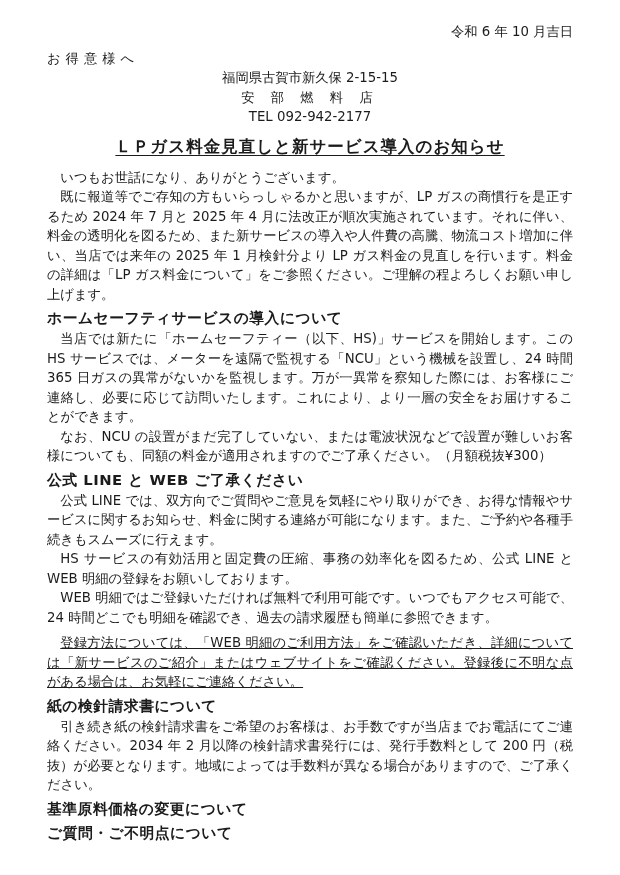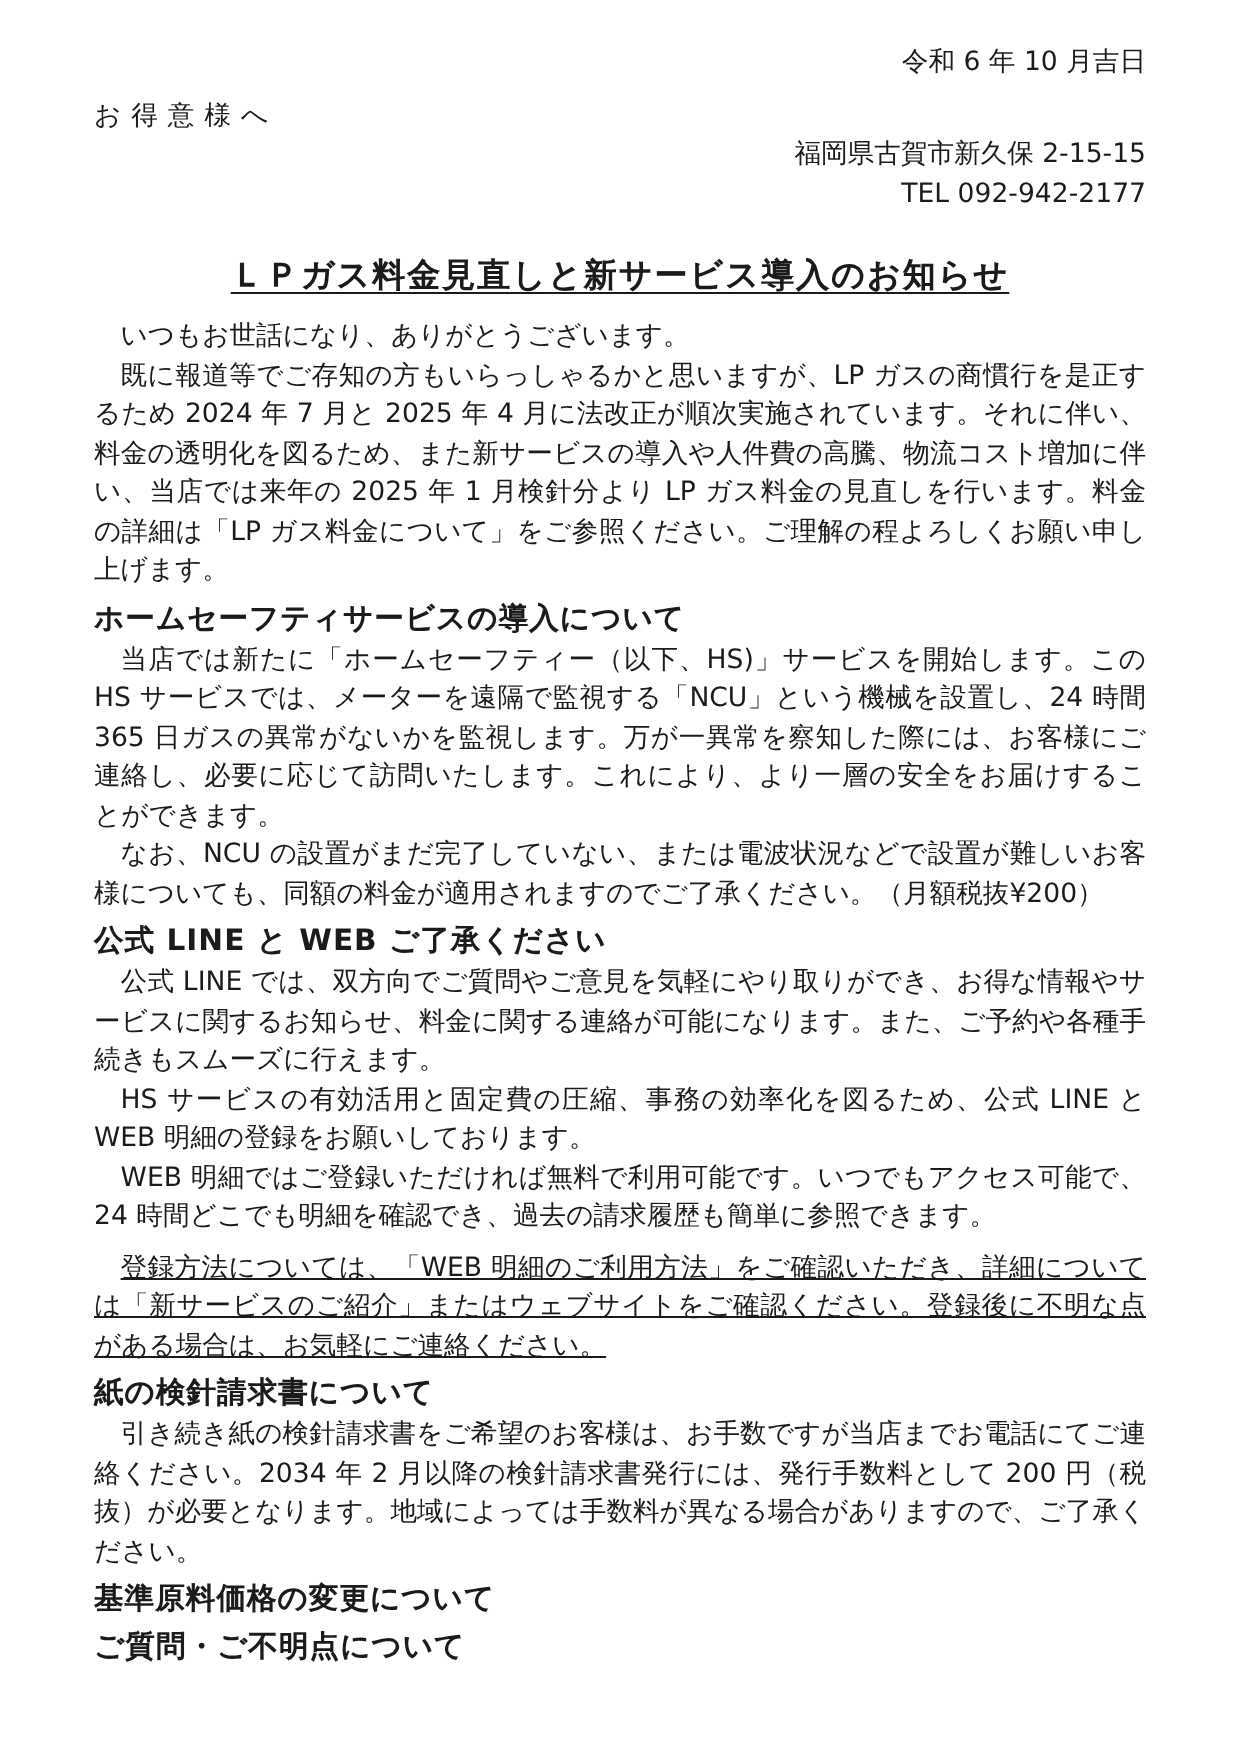--- a/index.html
+++ b/index.html
@@ -21,28 +21,28 @@
     overflow: hidden;
   }
   .date-line {
     text-align: right;
   }
   .recipient-line {
     margin-top: 7px;
     letter-spacing: 5px;
   }
   .sender-block {
-    text-align: right;
+    text-align: center;
     margin-top: 0;
   }
   .sender-name {
     letter-spacing: 6px;
   }
   .doc-title {
-    margin: 19px 0 9px 0;
+    margin: 8px 0 9px 0;
     text-align: center;
     font-size: 16.5px;
     font-weight: bold;
     line-height: 24px;
     letter-spacing: 1px;
   }
   .doc-title .u {
     text-decoration: underline;
     text-underline-offset: 3px;
   }
@@ -67,31 +67,32 @@
 <body>
 
 <div class="page">
 
   <div class="date-line">令和 6 年 10 月吉日</div>
 
   <div class="recipient-line">お得意様へ</div>
 
   <div class="sender-block">
     <div>福岡県古賀市新久保 2-15-15</div>
+    <div class="sender-name">安 部 燃 料 店</div>
     <div>TEL 092-942-2177</div>
   </div>
 
   <h1 class="doc-title"><span class="u">ＬＰガス料金見直しと新サービス導入のお知らせ</span></h1>
 
   <p class="para">いつもお世話になり、ありがとうございます。</p>
   <p class="para">既に報道等でご存知の方もいらっしゃるかと思いますが、LP ガスの商慣行を是正するため 2024 年 7 月と 2025 年 4 月に法改正が順次実施されています。それに伴い、料金の透明化を図るため、また新サービスの導入や人件費の高騰、物流コスト増加に伴い、当店では来年の 2025 年 1 月検針分より LP ガス料金の見直しを行います。料金の詳細は「LP ガス料金について」をご参照ください。ご理解の程よろしくお願い申し上げます。</p>
 
   <h2 class="sec-heading">ホームセーフティサービスの導入について</h2>
   <p class="para">当店では新たに「ホームセーフティー（以下、HS)」サービスを開始します。この HS サービスでは、メーターを遠隔で監視する「NCU」という機械を設置し、24 時間 365 日ガスの異常がないかを監視します。万が一異常を察知した際には、お客様にご連絡し、必要に応じて訪問いたします。これにより、より一層の安全をお届けすることができます。</p>
-  <p class="para">なお、NCU の設置がまだ完了していない、または電波状況などで設置が難しいお客様についても、同額の料金が適用されますのでご了承ください。（月額税抜¥200）</p>
+  <p class="para">なお、NCU の設置がまだ完了していない、または電波状況などで設置が難しいお客様についても、同額の料金が適用されますのでご了承ください。（月額税抜¥300）</p>
 
   <h2 class="sec-heading">公式 LINE と WEB ご了承ください</h2>
   <p class="para">公式 LINE では、双方向でご質問やご意見を気軽にやり取りができ、お得な情報やサービスに関するお知らせ、料金に関する連絡が可能になります。また、ご予約や各種手続きもスムーズに行えます。</p>
   <p class="para">HS サービスの有効活用と固定費の圧縮、事務の効率化を図るため、公式 LINE と WEB 明細の登録をお願いしております。</p>
   <p class="para">WEB 明細ではご登録いただければ無料で利用可能です。いつでもアクセス可能で、24 時間どこでも明細を確認でき、過去の請求履歴も簡単に参照できます。</p>
   <p class="para para-gap">登録方法については、「WEB 明細のご利用方法」をご確認いただき、詳細については「新サービスのご紹介」またはウェブサイトをご確認ください。登録後に不明な点がある場合は、お気軽にご連絡ください。</p>
 
   <h2 class="sec-heading">紙の検針請求書について</h2>
   <p class="para">引き続き紙の検針請求書をご希望のお客様は、お手数ですが当店までお電話にてご連絡ください。2034 年 2 月以降の検針請求書発行には、発行手数料として 200 円（税抜）が必要となります。地域によっては手数料が異なる場合がありますので、ご了承ください。</p>
 

